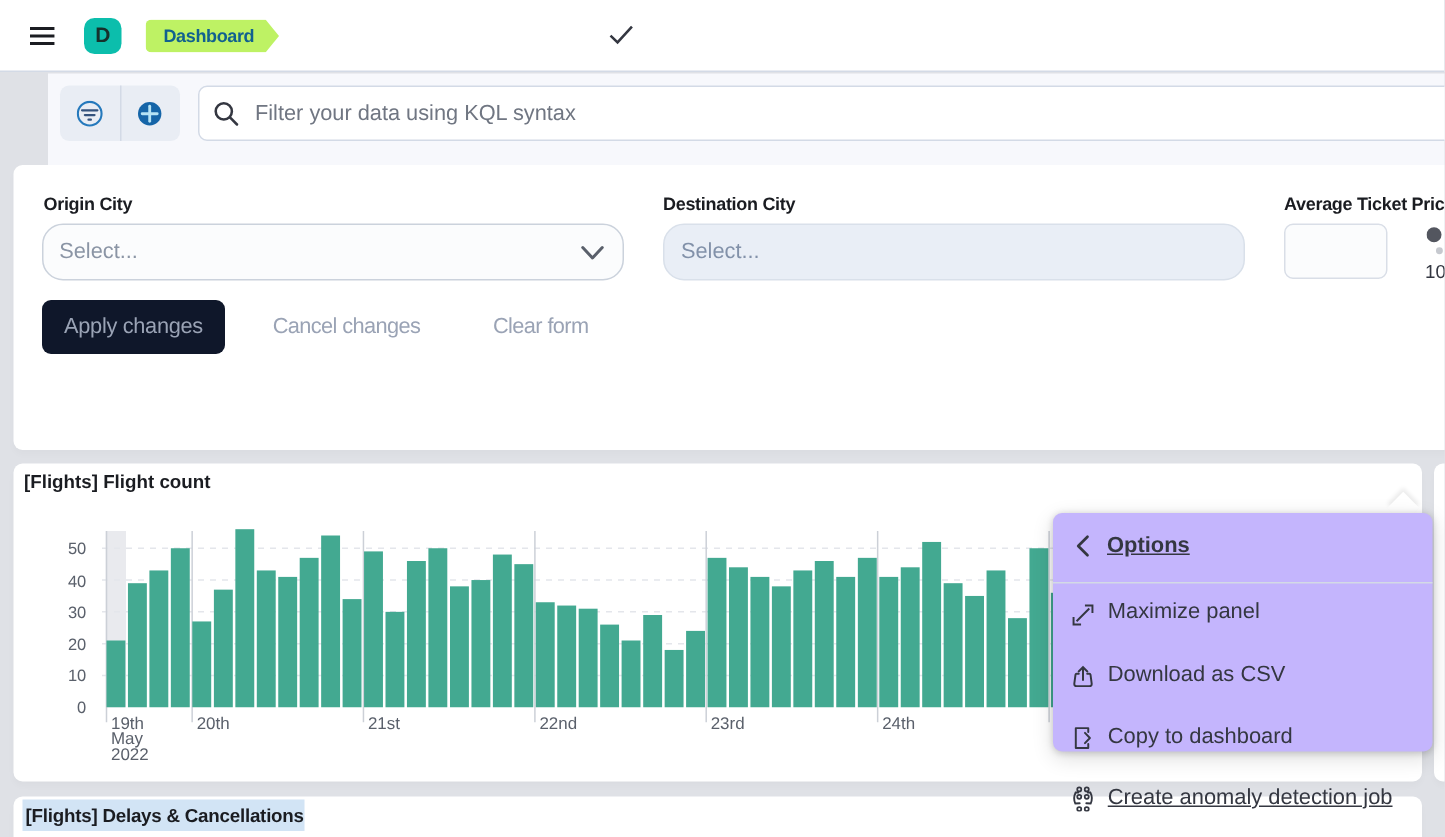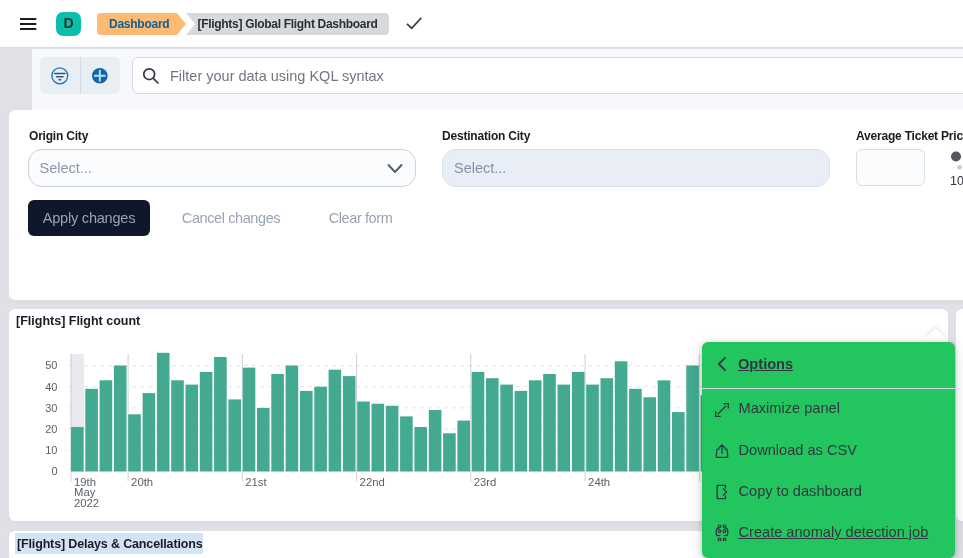--- a/index.html
+++ b/index.html
@@ -4,21 +4,21 @@
 <style>
 * { margin:0; padding:0; box-sizing:border-box; }
 html,body { width:963px; height:558px; overflow:hidden; font-family:"Liberation Sans", sans-serif; }
 body { position:relative; background:#DFE1E6; }
 .abs { position:absolute; }
 
 
 #header { left:0; top:0; width:963px; height:48px; background:#fff; border-bottom:1px solid #D3DAE6; }
 #burger { left:20px; top:17.8px; }
 #appicon { left:56px; top:12px; width:25px; height:23.5px; border-radius:7px; background:#0CBEAC; color:#16312C; font-weight:bold; font-size:14px; text-align:center; line-height:23.5px; }
-.crumb1 { left:97px; top:13px; width:89px; height:22px; background:#fdba74; color:#11618F; font-weight:bold; font-size:12px; letter-spacing:-0.25px; line-height:22px; padding:0 0 0 12px;
+.crumb1 { left:97px; top:13px; width:89px; height:22px; background:#bef264; color:#11618F; font-weight:bold; font-size:12px; letter-spacing:-0.25px; line-height:22px; padding:0 0 0 12px;
   clip-path: polygon(0 0, calc(100% - 9px) 0, 100% 50%, calc(100% - 9px) 100%, 0 100%); border-radius:4px 0 0 4px; }
 .crumb2 { left:186px; top:13px; width:203px; height:22px; background:#D7D9DD; color:#2B2E33; font-weight:bold; font-size:12px; letter-spacing:-0.3px; line-height:22px; padding:0 0 0 11.5px;
   clip-path: polygon(0 0, 100% 0, 100% 100%, 0 100%, 9px 50%); border-radius:0 4px 4px 0; }
 
 
 #searchrow { left:0; top:49px; width:963px; height:61px; background:#F7F8FC;margin-left:32px; }
 #btngroup { left:8px; top:8px; width:80px; height:37px; background:#E9EDF4; border-radius:6px; }
 #btngroup .divider { position:absolute; left:40px; top:0; width:1px; height:37px; background:#D3DAE6; }
 #searchbox { left:100px; top:8px; width:875px; height:37px; background:#fff; border:1px solid #D3DAE6; border-radius:6px; }
 #searchbox .ph { position:absolute; left:37px; top:9.5px; font-size:14.5px; color:#707682; }
@@ -37,21 +37,21 @@
 
 .panel { background:#fff; border-radius:6px; box-shadow:0 3px 5px rgba(0,0,0,0.025);padding-left:31px; }
 #flightpanel { left:9px; top:309px; width:939px; height:212px; overflow:hidden; }
 #sliverpanel { left:956px; top:309px; width:20px; height:212px; }
 #delayspanel { left:9px; top:531px; width:939px; height:40px; overflow:hidden; }
 .ptitle { font-size:12.5px; font-weight:bold; color:#1A1C21; }
 #delayspanel .hl { position:absolute; left:6px; top:1.5px; width:188px; height:21px; background:#D2E4F5; }
 .ptitle2 { font-size:12.5px; font-weight:bold; letter-spacing:-0.15px; color:#1A1C21; }
 
 
-#popup { left:702px; top:342px; width:253px; height:216px; background:#22c55e; border-radius:6px;
+#popup { left:702px; top:342px; width:253px; height:159px; background:#c4b5fd; border-radius:6px;
   box-shadow:0 1px 5px rgba(0,0,0,0.18), 0 4px 14px rgba(0,0,0,0.14); }
 #notch { left:928px; top:331px; width:15px; height:15px; background:#fff; transform:rotate(45deg); box-shadow:-2px -2px 3px rgba(0,0,0,0.08); }
 #popup .hdr { position:absolute; left:36px; top:14px; font-size:14.6px; font-weight:bold; color:#343741; text-decoration:underline; }
 #popup .sep { position:absolute; left:0; top:45.5px; width:253px; height:1px; background:#D3DAE6; }
 .pitem { position:absolute; left:36.5px; font-size:14.6px; color:#343741; }
 .pitem.u { text-decoration:underline; }
 .picon { position:absolute; left:12px; }
 </style>
 </head>
 <body>
@@ -59,21 +59,20 @@
 <div class="abs" id="header">
   <svg class="abs" id="burger" width="17" height="14" viewBox="0 0 17 14">
       <g fill="#1b1d22">
         <rect x="0" y="0" width="16.3" height="2"></rect>
         <rect x="0" y="5" width="16.3" height="2"></rect>
         <rect x="0" y="10" width="16.3" height="2"></rect>
       </g>
     </svg>
   <div class="abs" id="appicon">D</div>
   <div class="abs crumb1">Dashboard</div>
-  <div class="abs crumb2">[Flights] Global Flight Dashboard</div>
   <svg class="abs" style="left:404.5px; top:15.5px;" width="18" height="15" viewBox="0 0 18 15">
       <path d="M2 7.8 L6.7 12.3 L16.3 1.8" fill="none" stroke="#343741" stroke-width="1.7"></path>
     </svg>
 </div>
 
 <div class="abs" id="searchrow">
   <div class="abs" id="btngroup">
     <div class="divider"></div>
     <svg class="abs" style="left:11px; top:10px;" width="18" height="18" viewBox="0 0 18 18">
       <circle cx="8.8" cy="8.8" r="7.9" fill="none" stroke="#2579BC" stroke-width="1.4"></circle>

